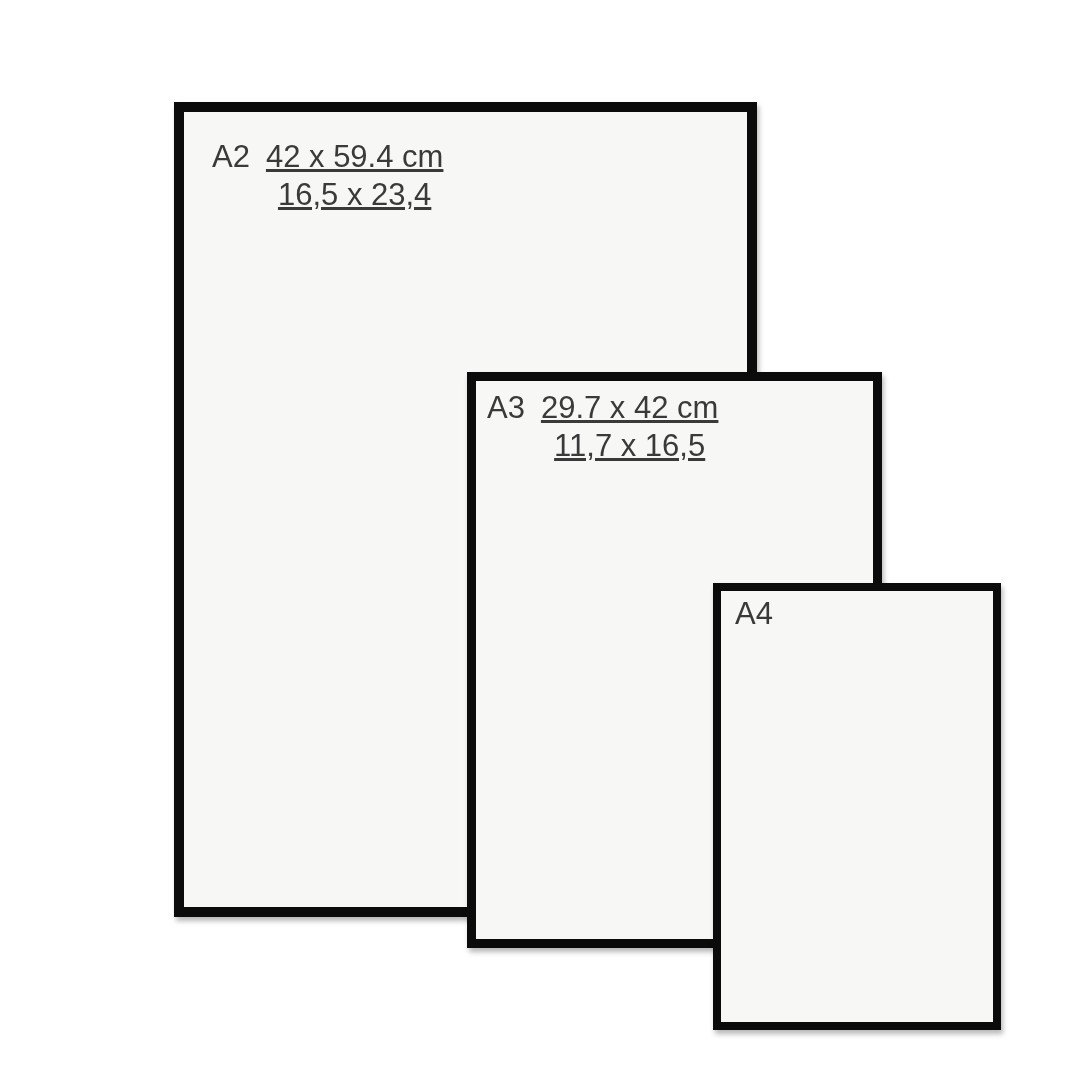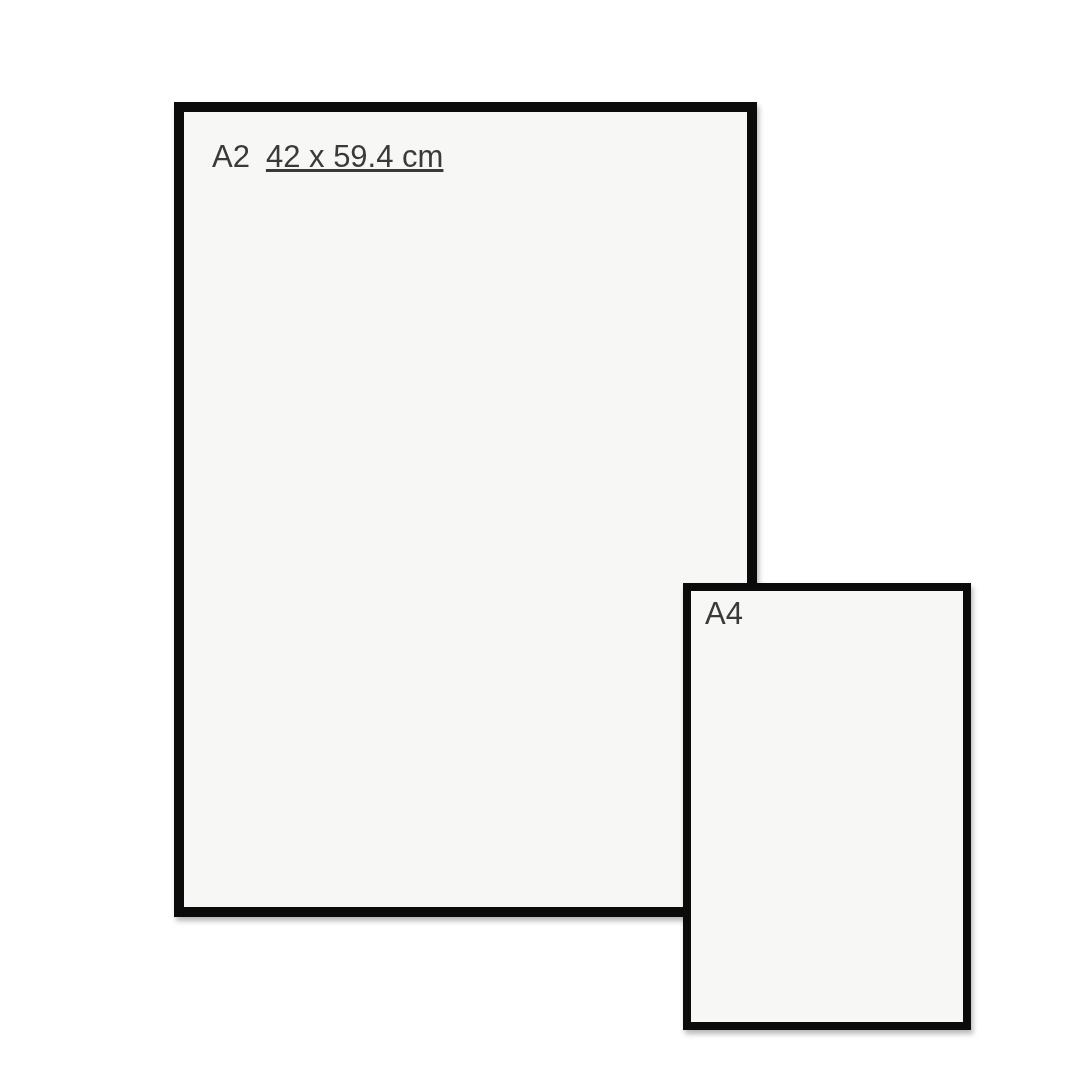--- a/index.html
+++ b/index.html
@@ -34,21 +34,21 @@
   }
   .frame-a3 {
     left: 428px;
     top: 372px;
     width: 415px;
     height: 576px;
     border-width: 9px;
     z-index: 2;
   }
   .frame-a4 {
-    left: 644px;
+    left: 674px;
     top: 583px;
     width: 288px;
     height: 447px;
     border-width: 8px;
     z-index: 3;
   }
   .size-info {
     display: flex;
     align-items: flex-start;
     color: #3a3a3a;
@@ -70,24 +70,34 @@
 </head>
 <body>
 
 <div id="canvas">
 
   <div class="frame frame-a2">
     <div class="size-info">
       <span class="size-label">A2</span>
       <span class="dims">
         <div>42 x 59.4 cm</div>
+        <div>16,5 x 23,4</div>
       </span>
     </div>
   </div>
 
+  <div class="frame frame-a3">
+    <div class="size-info">
+      <span class="size-label">A3</span>
+      <span class="dims">
+        <div>29.7 x 42 cm</div>
+        <div>11,7 x 16,5</div>
+      </span>
+    </div>
+  </div>
 
   <div class="frame frame-a4">
     <div class="size-info">
       <span class="size-label">A4</span>
     </div>
   </div>
 
 </div>
 
 </body></html>

